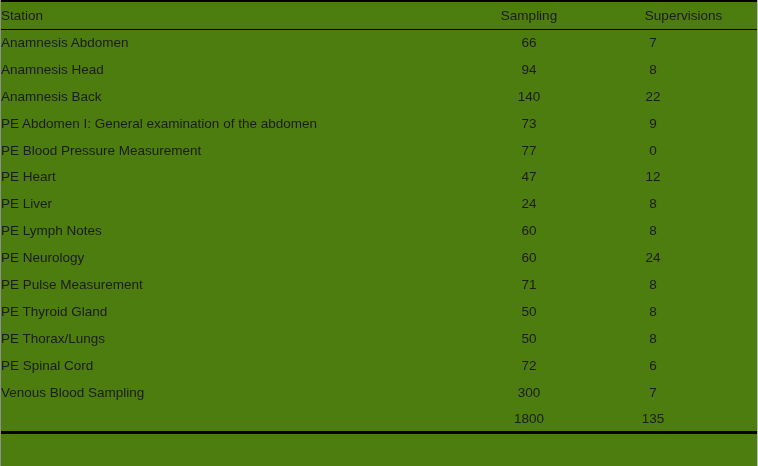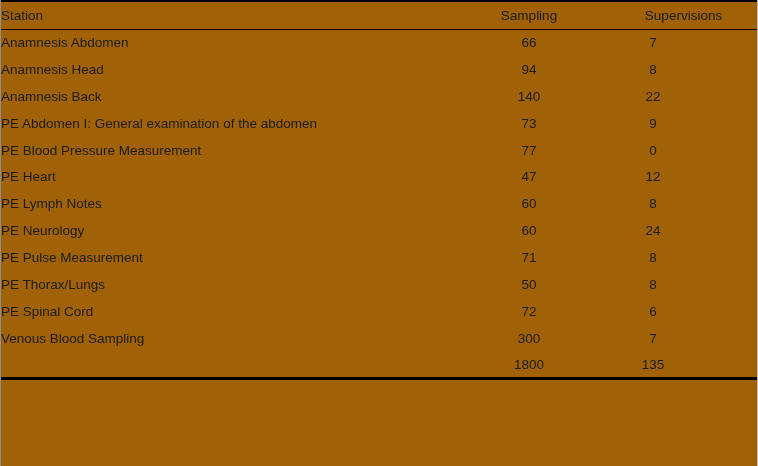--- a/index.html
+++ b/index.html
@@ -5,21 +5,21 @@
   html, body {
     margin: 0;
     padding: 0;
     background: #ffffff;
     font-family: "Liberation Sans", sans-serif;
   }
   .page {
     position: relative;
     width: 756px;
     height: 466px;
-    background: #a16207;
+    background: #4d7c0f;
     border-left: 1px solid #8f8f8f;
     border-right: 1px solid #bdbdbd;
     box-sizing: content-box;
     overflow: hidden;
   }
   table.osce-table {
     width: 757px;
     border-collapse: collapse;
     table-layout: fixed;
     border-top: 2px solid #000000;
@@ -104,34 +104,46 @@
           <td class="c-num">0</td>
           <td class="c-num"></td>
         </tr>
         <tr>
           <td class="c-station">PE Heart</td>
           <td class="c-num">47</td>
           <td class="c-num">12</td>
           <td class="c-num"></td>
         </tr>
         <tr>
+          <td class="c-station">PE Liver</td>
+          <td class="c-num">24</td>
+          <td class="c-num">8</td>
+          <td class="c-num"></td>
+        </tr>
+        <tr>
           <td class="c-station">PE Lymph Notes</td>
           <td class="c-num">60</td>
           <td class="c-num">8</td>
           <td class="c-num"></td>
         </tr>
         <tr>
           <td class="c-station">PE Neurology</td>
           <td class="c-num">60</td>
           <td class="c-num">24</td>
           <td class="c-num"></td>
         </tr>
         <tr>
           <td class="c-station">PE Pulse Measurement</td>
           <td class="c-num">71</td>
+          <td class="c-num">8</td>
+          <td class="c-num"></td>
+        </tr>
+        <tr>
+          <td class="c-station">PE Thyroid Gland</td>
+          <td class="c-num">50</td>
           <td class="c-num">8</td>
           <td class="c-num"></td>
         </tr>
         <tr>
           <td class="c-station">PE Thorax/Lungs</td>
           <td class="c-num">50</td>
           <td class="c-num">8</td>
           <td class="c-num"></td>
         </tr>
         <tr>

